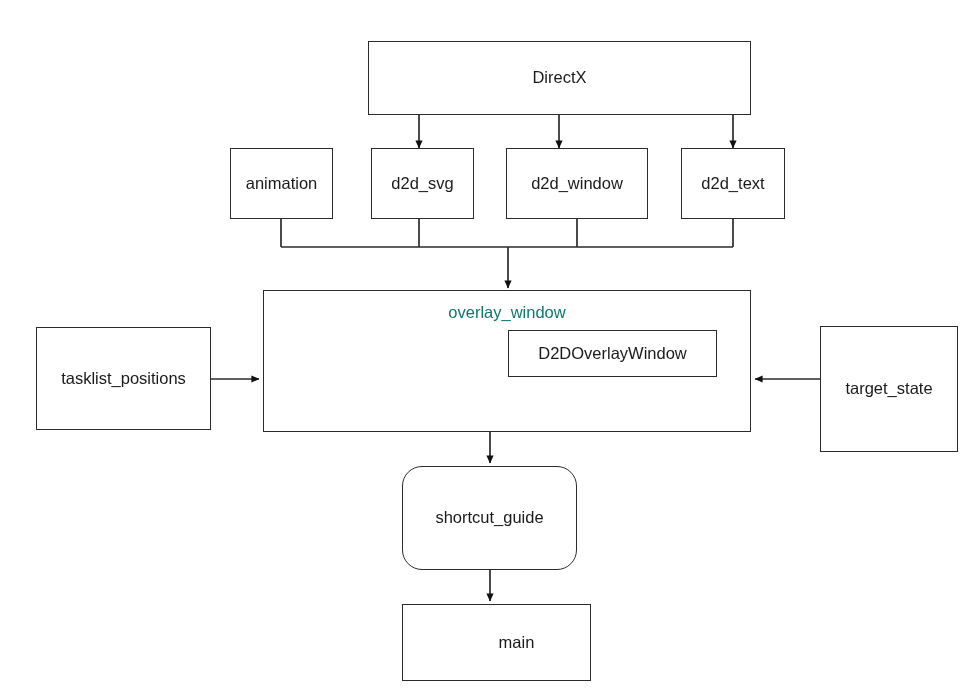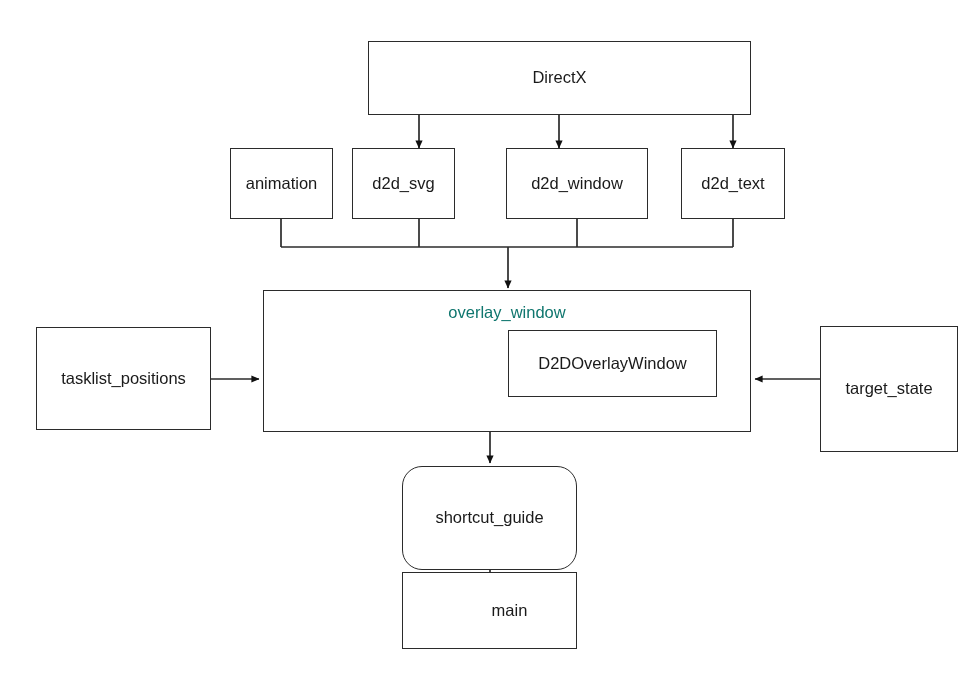--- a/index.html
+++ b/index.html
@@ -99,50 +99,50 @@
   </svg>
 
   <div class="node" style="left:368px; top:12px; width:383px; height:74px;margin-top:29px;">
     <span class="node-label">DirectX</span>
   </div>
 
   <div class="node" style="left:230px; top:148px; width:103px; height:71px;">
     <span class="node-label">animation</span>
   </div>
 
-  <div class="node" style="left:352px; top:148px; width:103px; height:71px;">
+  <div class="node" style="left:371px; top:148px; width:103px; height:71px;">
     <span class="node-label">d2d_svg</span>
   </div>
 
   <div class="node" style="left:506px; top:148px; width:142px; height:71px;justify-content:center;">
     <span class="node-label">d2d_window</span>
   </div>
 
   <div class="node" style="left:681px; top:148px; width:104px; height:71px;">
     <span class="node-label">d2d_text</span>
   </div>
 
   <div class="node cluster" style="left:263px; top:290px; width:488px; height:142px;">
     <span class="cluster-label">overlay_window</span>
   </div>
 
 
-  <div class="node" style="left:508px; top:330px; width:209px; height:67px;">
+  <div class="node" style="left:508px; top:330px; width:209px; height:47px;">
     <span class="node-label">D2DOverlayWindow</span>
   </div>
 
   <div class="node" style="left:36px; top:327px; width:175px; height:103px;">
     <span class="node-label">tasklist_positions</span>
   </div>
 
   <div class="node" style="left:820px; top:326px; width:138px; height:126px;">
     <span class="node-label">target_state</span>
   </div>
 
   <div class="node" style="left:402px; top:466px; width:175px; height:104px;border-radius:20px;">
     <span class="node-label">shortcut_guide</span>
   </div>
 
-  <div class="node" style="left:402px; top:572px; width:175px; height:77px;padding-left:40px;">
+  <div class="node" style="left:402px; top:604px; width:189px; height:77px;padding-left:40px;">
     <span class="node-label">main</span>
   </div>
 
 </div>
 
 </body></html>

